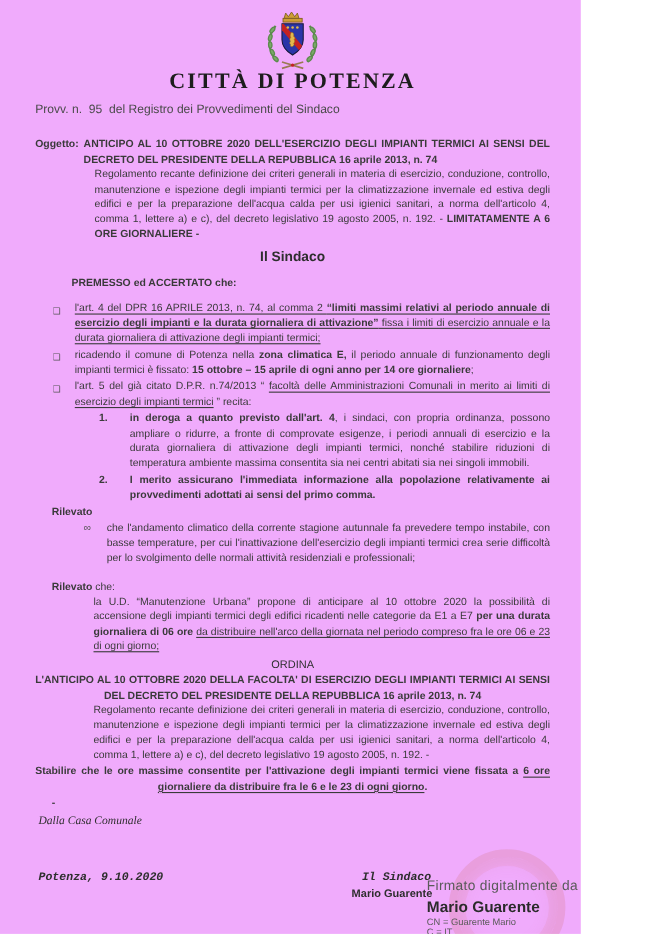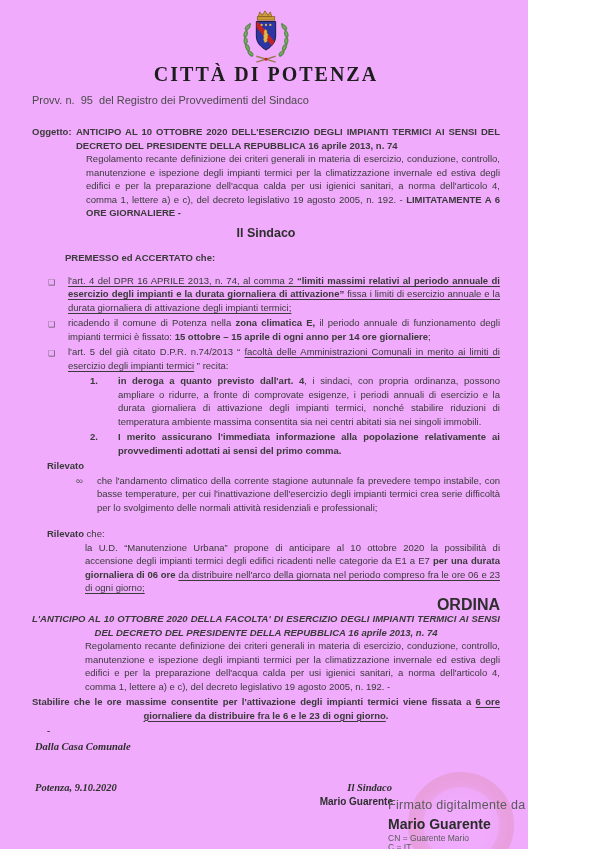--- a/index.html
+++ b/index.html
@@ -50,30 +50,30 @@
   .num-marker{position:absolute;left:58px;top:0;font-weight:bold;}
 
   .section-heading{margin:2px 0 0 15px;font-weight:bold;}
   .inf-item{position:relative;padding-left:65px;text-align:justify;margin-top:1px;}
   .inf-marker{position:absolute;left:44px;top:0;color:#555;}
 
   .osservato{margin-top:13px;}
   .osservato-heading{margin-left:15px;}
   .closing-line{margin:14px 0 0 33px;font-weight:bold;}
 
-  .ordina-heading{margin-top:3px;text-align:right;font-weight:bold;font-size:16px;color:#2e2e2e;}
-  .ordina-subject{font-weight:bold;text-align:justify;text-align-last:center;margin-top:1px;font-style:italic;}
+  .ordina-heading{margin-top:3px;text-align:center;font-weight:normal;font-size:10px;color:#2e2e2e;}
+  .ordina-subject{font-weight:bold;text-align:justify;text-align-last:center;margin-top:1px;}
   .stabilire-main{font-weight:bold;text-align:justify;text-align-last:center;margin-top:2px;}
   .dash-item{position:relative;padding-left:33px;text-align:justify;font-weight:bold;margin-top:2px;}
   .dash-marker{position:absolute;left:15px;top:0;font-weight:normal;}
 
   
-  .casa-line{margin:18px 0 0 3px;font-family:"Liberation Serif",serif;font-style:italic;font-weight:bold;font-size:10.5px;color:#2e2e2e;}
-  .date-row{display:flex;justify-content:space-between;margin:27px 0 0 3px;padding-right:108px;
-    font-family:Liberation Serif, serif;font-style:italic;font-weight:bold;font-size:10.5px;color:#2e2e2e;}
+  .casa-line{margin:18px 0 0 3px;font-family:"Liberation Serif",serif;font-style:italic;font-weight:normal;font-size:10.5px;color:#2e2e2e;}
+  .date-row{display:flex;justify-content:space-between;margin:38px 0 0 3px;padding-right:108px;
+    font-family:Liberation Mono, monospace;font-style:italic;font-weight:bold;font-size:10.5px;color:#2e2e2e;}
   .mayor-name{margin-top:1px;text-align:right;padding-right:107px;font-weight:bold;font-size:10px;color:#2e2e2e;}
 
   .stamp{
     position:absolute;left:408px;top:772px;width:92px;height:92px;
     border-radius:50%;
     border:7px solid rgba(203,110,100,0.20);
     box-shadow:inset 0 0 0 8px rgba(203,110,100,0.10), inset 0 0 18px rgba(203,110,100,0.18);
     filter:blur(0.6px);
   }
   .sig-block{position:absolute;left:388px;top:799px;}

